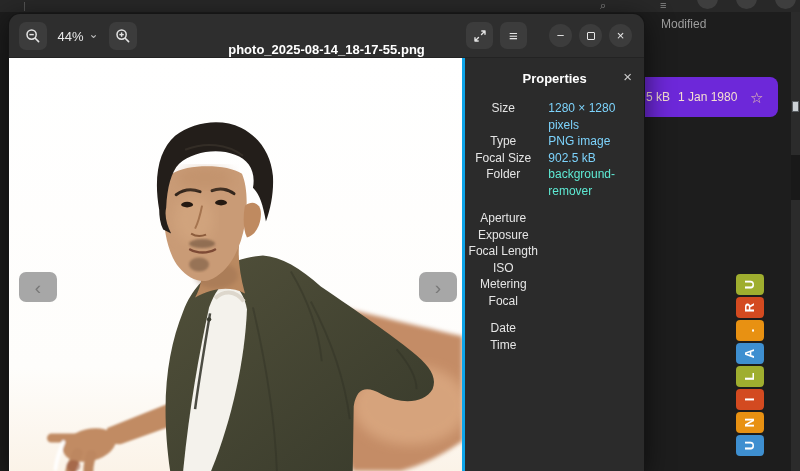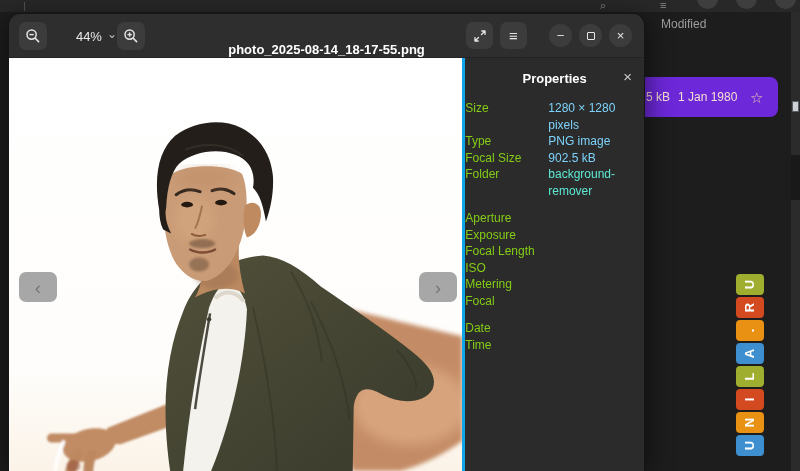--- a/index.html
+++ b/index.html
@@ -36,21 +36,21 @@
   .wm-block span { color:#fff; font-size:13px; font-weight:bold; transform:rotate(-90deg); display:block; }
 
   
   .viewer { position:absolute; left:8px; top:13px; width:637px; height:458px;
             background:#2e2e2e; border-radius:12px 12px 0 0;
             box-shadow:0 6px 28px rgba(0,0,0,.6); border:1px solid #151515; border-bottom:none; }
   .titlebar { position:relative; height:44px; border-bottom:1px solid #232323; }
   .zoom-group { position:absolute; left:10px; top:8px; display:flex; align-items:center; }
   .sq-btn { width:28px; height:28px; border-radius:7px; background:#3c3c3c;
             display:flex; align-items:center; justify-content:center; }
-  .zoom-dd { width:70px; display:flex; align-items:center; justify-content:flex-end;
+  .zoom-dd { width:62px; display:flex; align-items:center; justify-content:center;
              gap:5px; color:#e9e9e9; font-size:13px; height:28px; }
   .zoom-dd .chev { color:#bdbdbd; font-size:12px; line-height:8px; margin-top:-4px; }
   .win-title { position:absolute; left:0; right:0; top:13px; height:44px; display:flex;
                align-items:center; justify-content:center; color:#ffffff; font-size:13px;
                font-weight:bold; pointer-events:none; }
   .right-controls { position:absolute; right:12px; top:8px; display:flex; align-items:center; gap:7px; }
   .spacer8 { width:8px; }
   .circle-btn { width:23px; height:23px; border-radius:50%; background:#3c3c3c;
                 display:flex; align-items:center; justify-content:center;
                 color:#e8e8e8; font-size:13px; line-height:13px; }
@@ -66,21 +66,21 @@
   .nav-prev { left:10px; }
   .nav-next { left:410px; }
 
   
   .props { width:182px; background:#2b2b2b; border-left:3px solid #0ea5e9; padding-top:10px; }
   .props-header { position:relative; height:20px; display:flex; align-items:center; justify-content:center; }
   .props-title { color:#ffffff; font-size:13px; font-weight:bold; }
   .props-close { position:absolute; right:12px; top:0; color:#cccccc; font-size:15px; line-height:18px; }
   .prows { margin-top:12px; }
   .prow { display:flex; line-height:16.5px; font-size:12px; }
-  .prow .lbl { width:76px; text-align:left; color:#84cc16; flex:none; }
+  .prow .lbl { width:76px; text-align:center; color:#e5e5e5; flex:none; }
   .prow .val { margin-left:7px; width:95px; color:#7dd3fc; }
   .prow .val.link { color:#5eead4; text-underline-offset:2px; cursor:pointer; }
   .prow.gap { margin-top:11px; }
 </style>
 </head>
 <body>
 
 <div id="desktop">
 
   <div class="top-strip">

